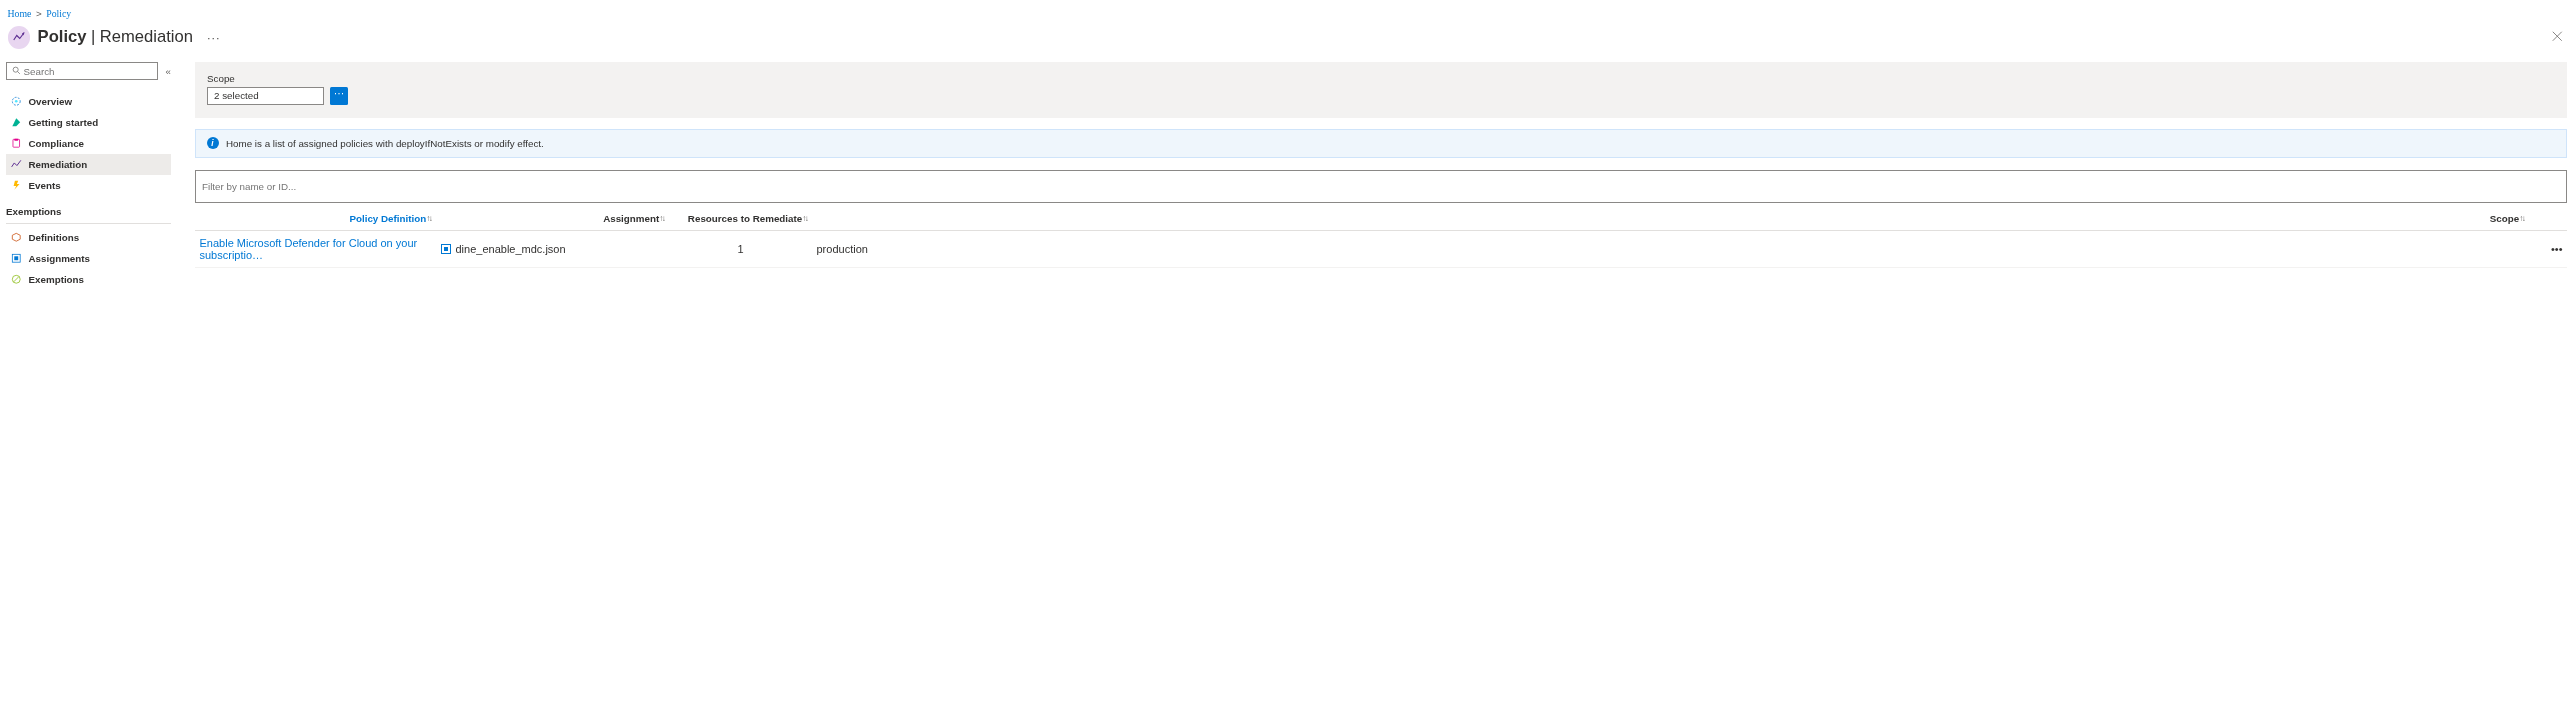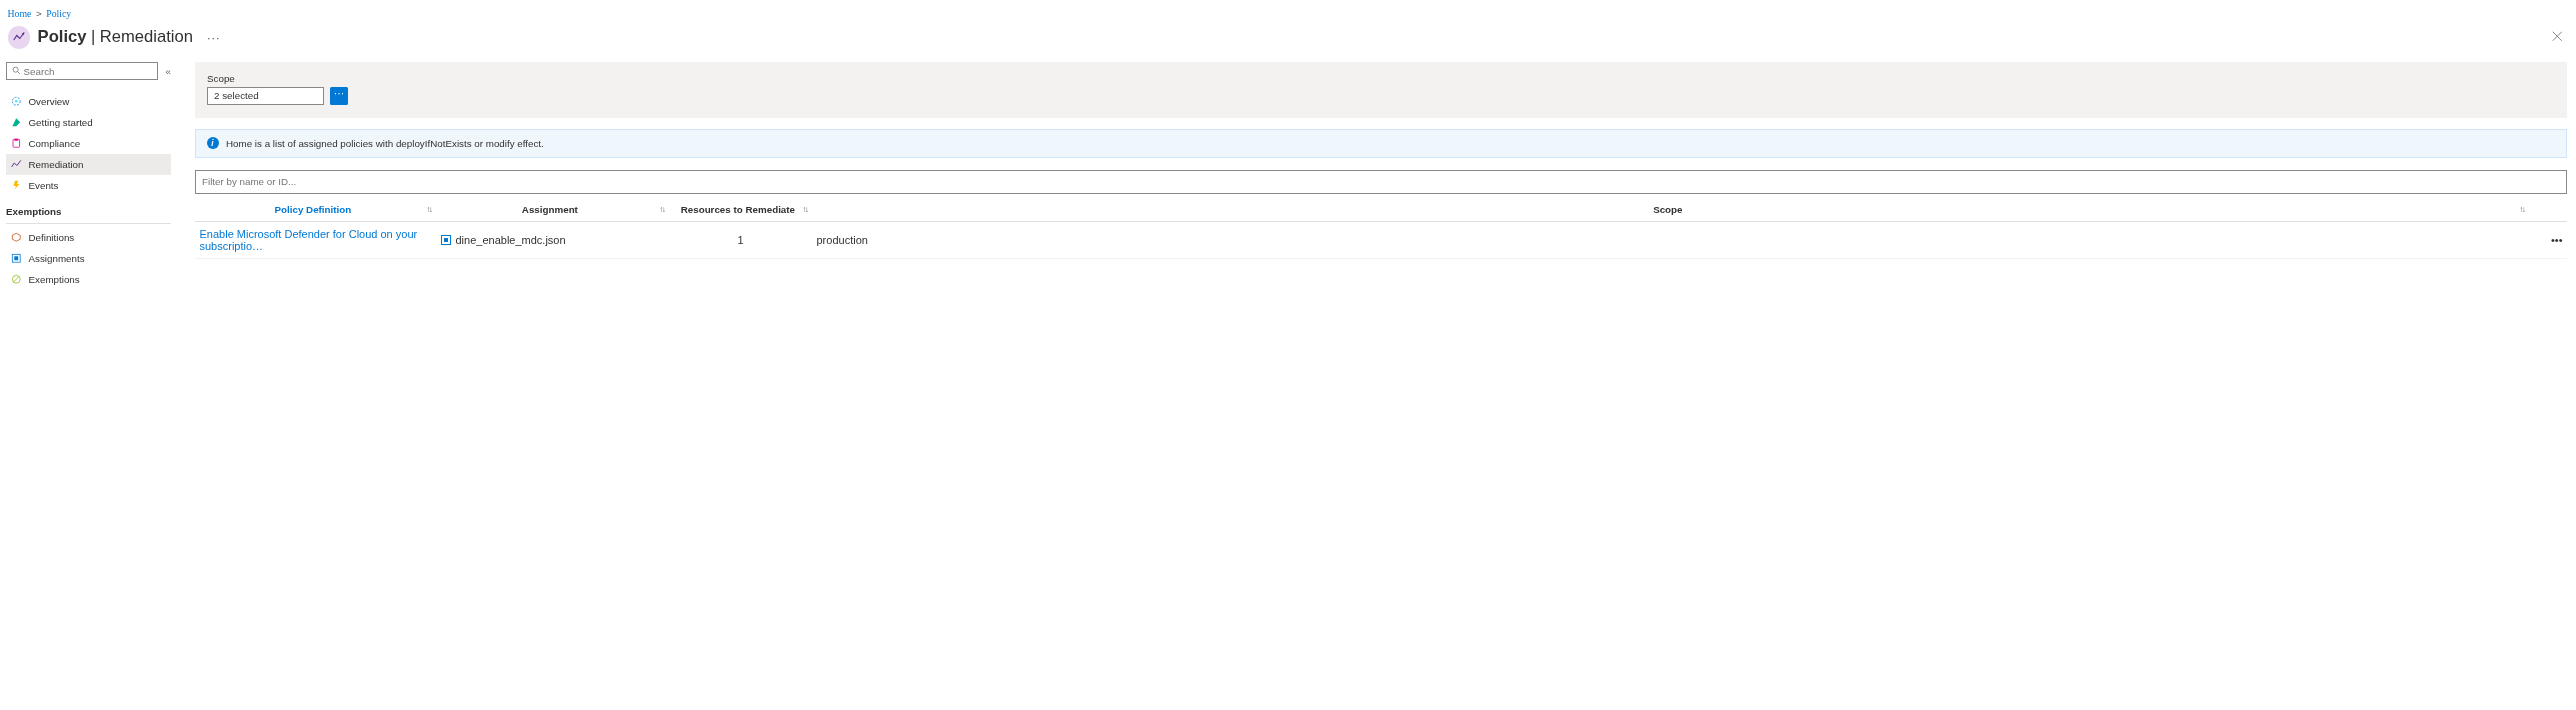--- a/index.html
+++ b/index.html
@@ -102,20 +102,21 @@
       font-size: 9.8px;
     }
 
     .nav-item {
       display: flex;
       align-items: center;
       gap: 6px;
       padding: 4.5px 4.5px;
       cursor: pointer;
       color: #323130;
+      font-weight: bold;
     }
     .nav-item.active { background: #edebe9; }
     .nav-item .nav-icon {
       width: 12px; height: 12px;
       display: flex; align-items: center; justify-content: center;
     }
 
     .section-label {
       font-size: 9.8px;
       font-weight: 600;
@@ -227,32 +228,32 @@
       flex-shrink: 0;
     }
 
     
     .filter-input {
       width: 100%;
       border: 0.8px solid #8a8886;
       padding: 3px 6px;
       font-size: 9.8px;
       margin-top: 12px;
-      height: 24px;
+      height: 33px;
       outline: none;
     }
 
     
     .table {
       width: 100%;
       border-collapse: collapse;
       margin-top: 4.5px;
     }
     .table th {
-      text-align: center;
+      text-align: right;
       font-weight: 600;
       padding: 6px 4.5px;
       border-bottom: 0.8px solid #e1dfdd;
       font-size: 9.8px;
       color: #323130;
     }
     .table th.sortable-active { color: #0078d4; }
     .table td {
       padding: 6px 4.5px;
       border-bottom: 0.8px solid #f3f2f1;

